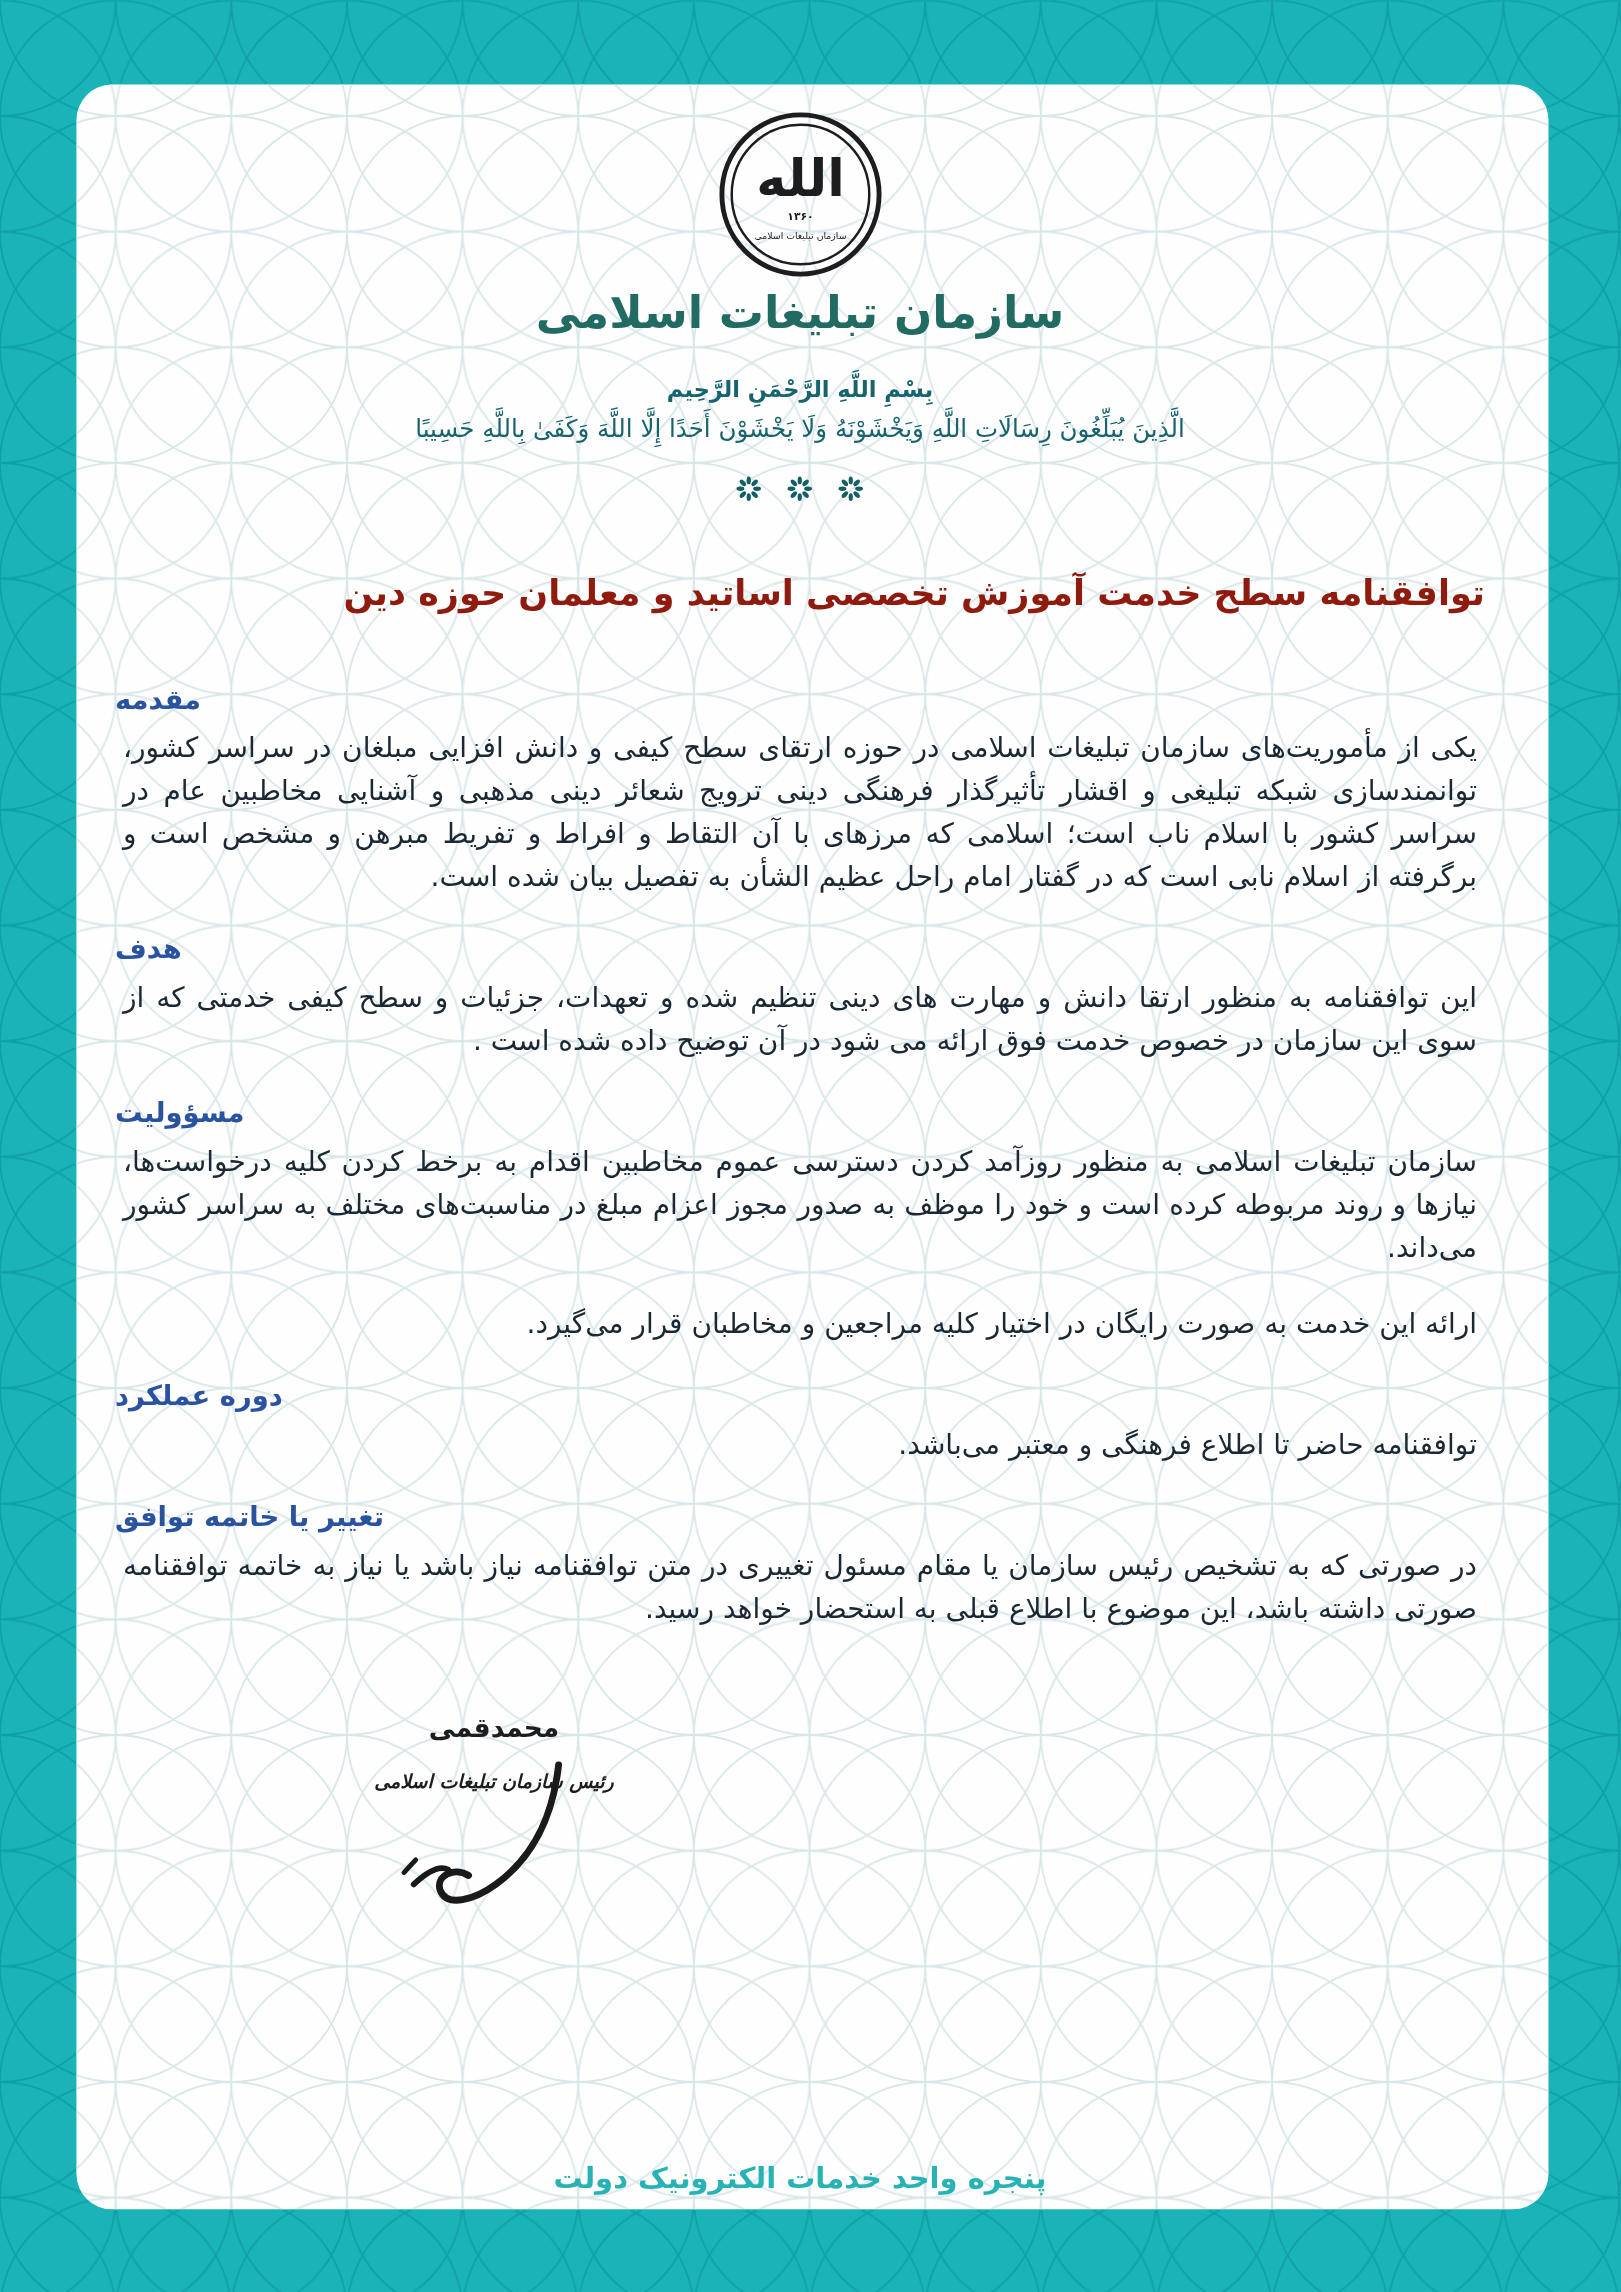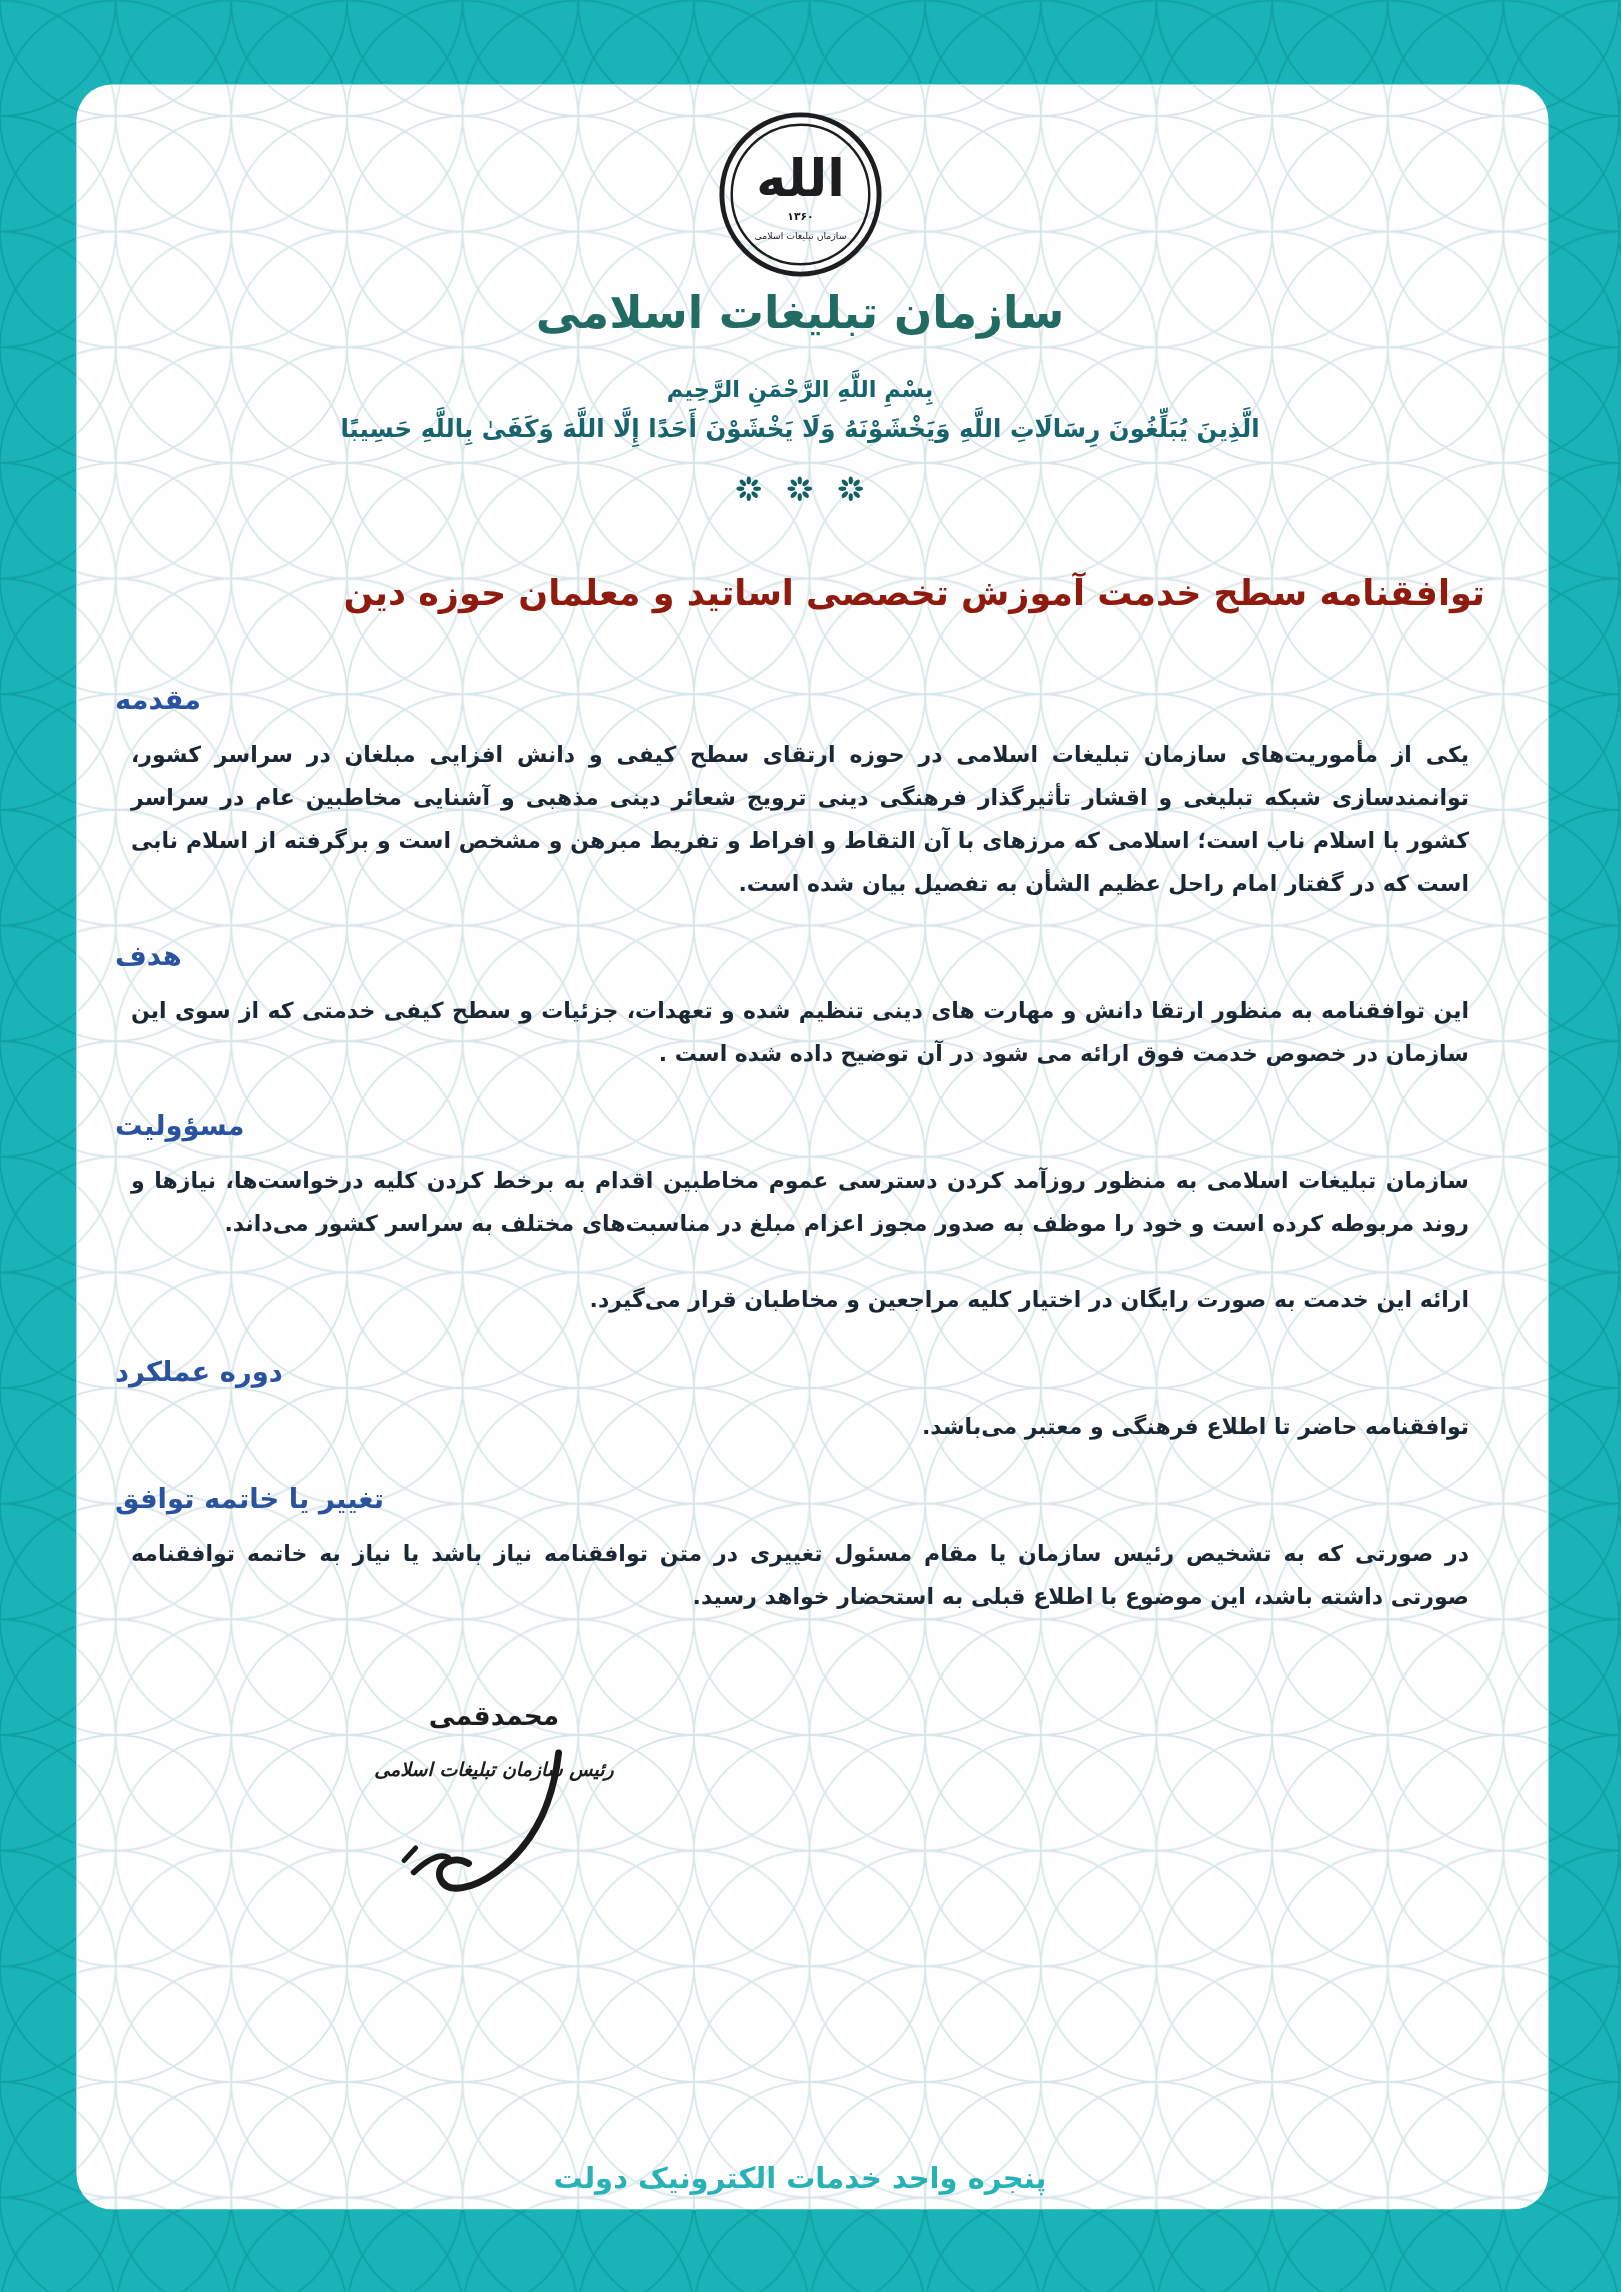--- a/index.html
+++ b/index.html
@@ -32,36 +32,36 @@
   }
   .logo-wrap{margin-top:2px;}
   .calligraphy{
     margin-top:3.9px;font-size:45px;font-weight:700;color:var(--calligraphy-teal);
     letter-spacing:-1px;
   }
   .bismillah{
     margin-top:37px;font-size:22.5px;font-weight:700;color:var(--sacred-teal);
   }
   .verse{
-    margin-top:11.8px;font-size:24.5px;font-weight:700;color:var(--sacred-teal);
+    margin-top:11.8px;font-size:24.5px;font-weight:400;color:var(--sacred-teal);
   }
   .stars{margin-top:33px;display:flex;justify-content:center;gap:25.5px;}
   .doc-title{
     margin-top:71px;font-size:35px;font-weight:800;color:var(--title-red);
     letter-spacing:-1px;
     text-align:right;
   }
   .sections{margin-top:69px;text-align:justify;}
   .section{margin-bottom:33px;}
   .section h2{
     margin:0 0 9.8px 0;font-size:27.4px;line-height:35px;font-weight:800;
     color:var(--heading-blue);text-align:left;letter-spacing:-1px;
   }
   .section p{
-    margin:16px;font-size:22px;line-height:43px;font-weight:700;
+    margin:8px;font-size:28px;line-height:43px;font-weight:400;
     color:var(--body-text);text-align:justify;text-align-last:right;
   }
   .signature{
     margin:82px auto 0;width:412px;text-align:center;
     transform:translateX(-306px);position:relative;
   }
   .sign-name{font-size:26.5px;font-weight:800;color:var(--ink-black);margin-top:40px;}
   .sign-title{margin-top:27.4px;font-size:19px;font-weight:800;color:var(--ink-black);font-style:italic;}
   .sign-scribble{margin-top:-33px;pointer-events:none;}
   .footer{

